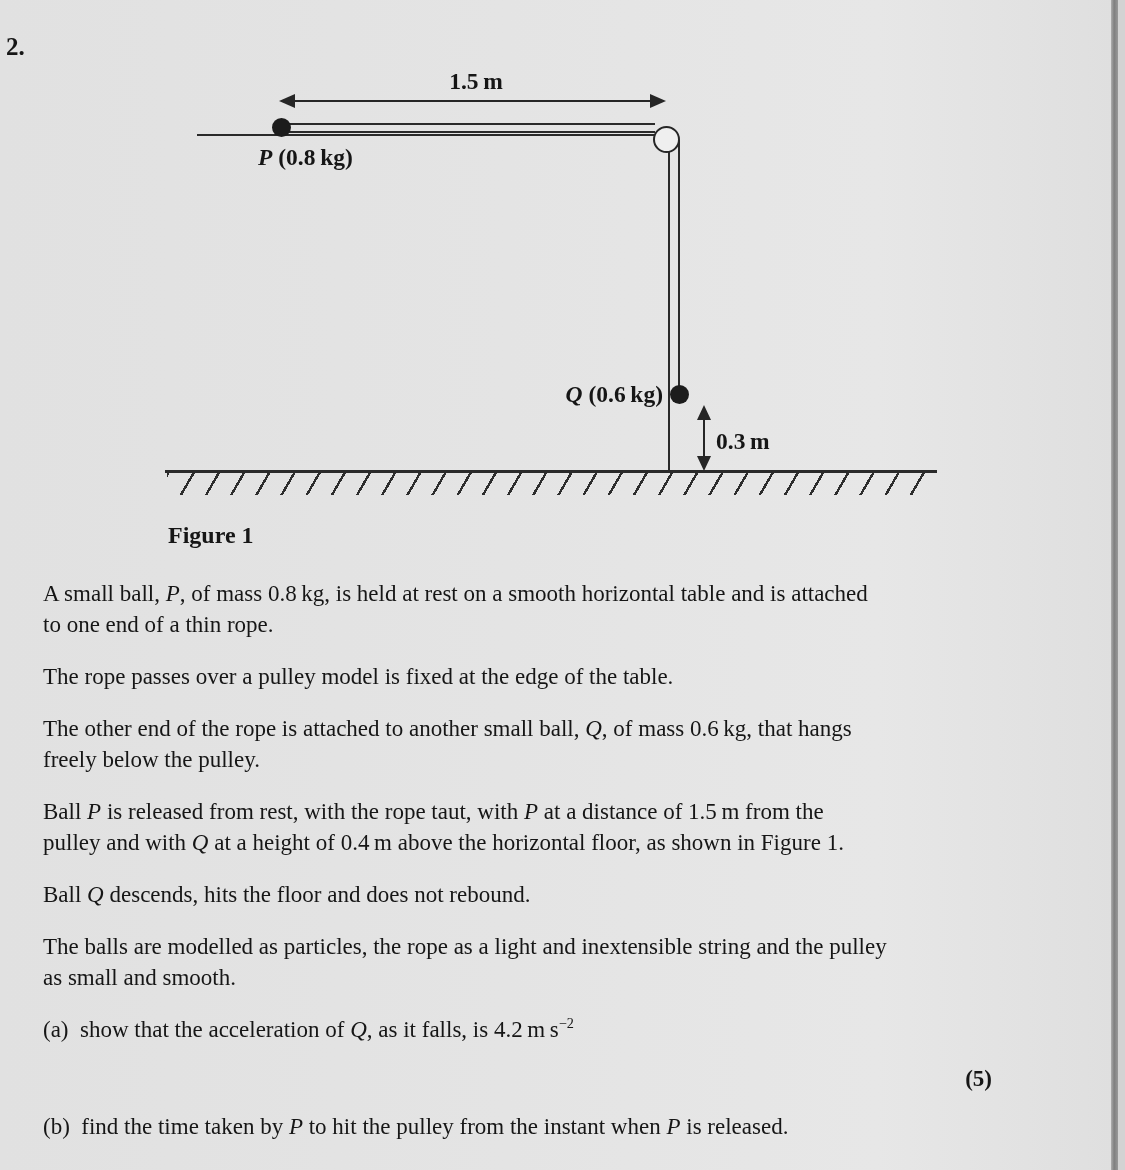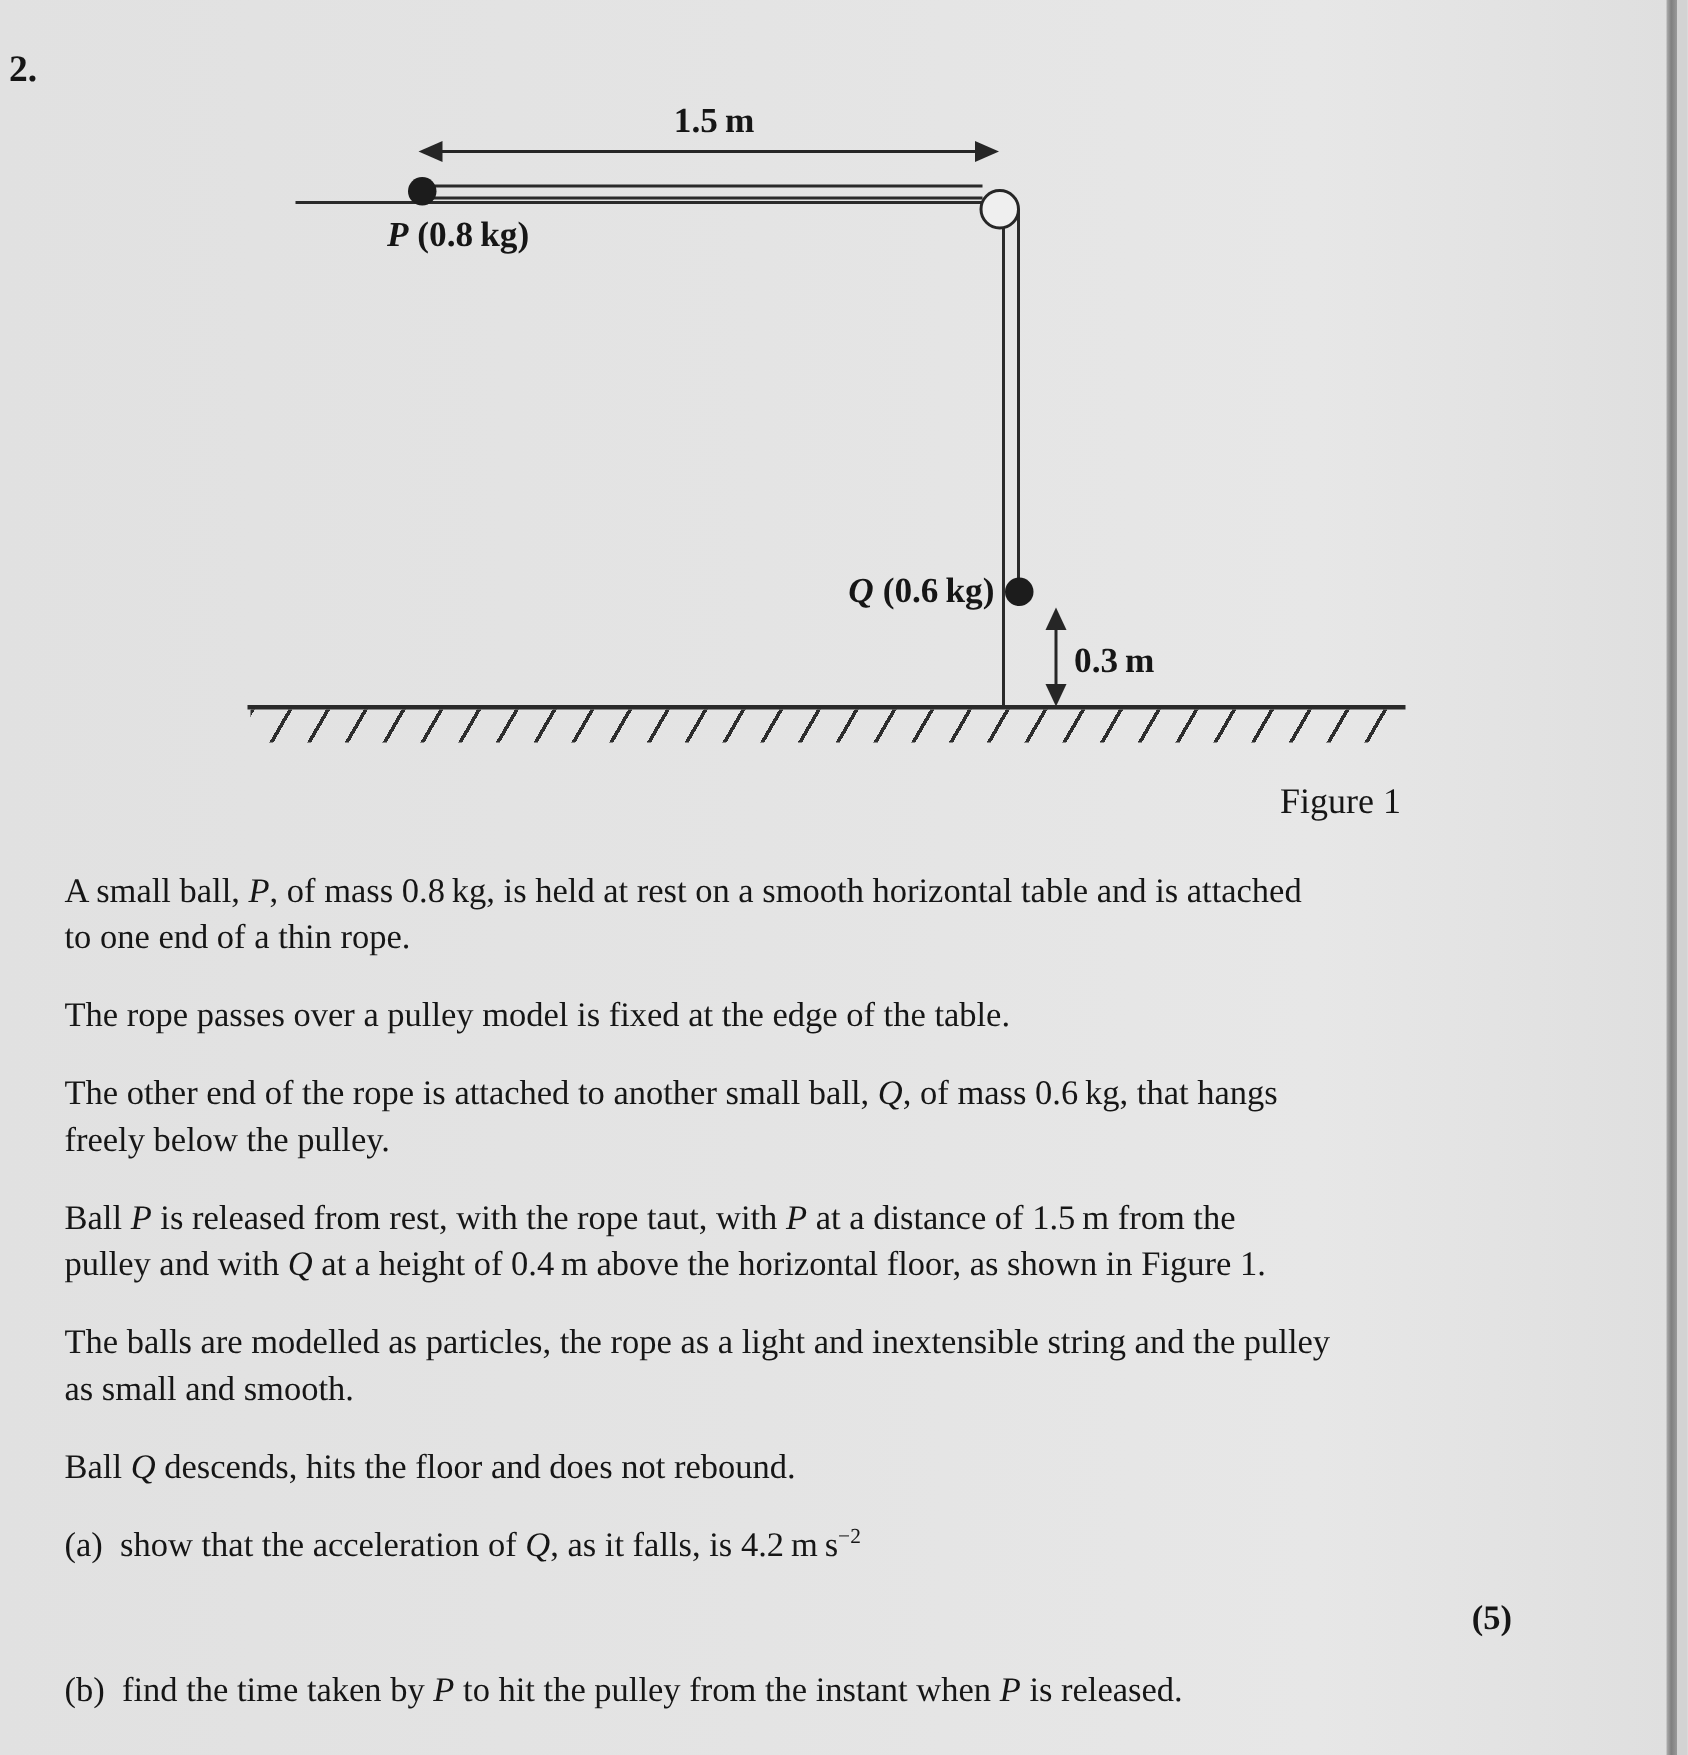--- a/index.html
+++ b/index.html
@@ -37,25 +37,25 @@
   .label-q{left:480px;top:381px;width:183px;text-align:right;}
 
   .h-arrow-line{left:703px;top:415px;width:2.2px;height:45px;background:#262626;}
   .tri-up{left:697px;top:405px;border-left:7px solid transparent;border-right:7px solid transparent;border-bottom:15px solid #262626;}
   .tri-down{left:697px;top:456px;border-left:7px solid transparent;border-right:7px solid transparent;border-top:15px solid #262626;}
   .label-h{left:716px;top:428px;}
 
   .floor-line{left:165px;top:470px;width:772px;height:2.6px;background:#2a2a2a;}
   .floor-hatch{left:167px;top:473px;width:758px;height:22px;
     background:repeating-linear-gradient(120deg,#2d2d2d 0,#2d2d2d 2.4px,transparent 2.4px,transparent 21.8px);}
-  .fig-caption{left:168px;top:522px;width:766px;text-align:right;font-weight:normal;font-size:24px;}
+  .fig-caption{left:168px;top:522px;width:766px;text-align:left;font-weight:bold;font-size:24px;}
 
   
   .text-block{left:43px;top:578px;width:965px;font-size:23px;line-height:31px;}
-  .text-block p{margin:0 0 21px 0;}
+  .text-block p{margin:0 16px 21px 0;}
   .text-block sup{font-size:0.62em;line-height:0;}
   .marks{text-align:right;font-weight:bold;margin-top:-3px !important;margin-bottom:17px !important;}
 
   
   .edge-line{left:1111px;top:0;width:7px;height:1170px;
     background:linear-gradient(to right,#aeaeae,#7f7f7f 45%,#999999);}
   .outer-strip{left:1118px;top:0;width:7px;height:1170px;background:#d3d3d3;}
 </style>
 </head>
 <body>
@@ -90,22 +90,22 @@
     <div class="abs floor-hatch"></div>
 
     <div class="abs fig-caption">Figure 1</div>
   </div>
 
   <div class="abs text-block">
     <p>A small ball, <i>P</i>, of mass 0.8 kg, is held at rest on a smooth horizontal table and is attached<br>to one end of a thin rope.</p>
     <p>The rope passes over a pulley model is fixed at the edge of the table.</p>
     <p>The other end of the rope is attached to another small ball, <i>Q</i>, of mass 0.6 kg, that hangs<br>freely below the pulley.</p>
     <p>Ball <i>P</i> is released from rest, with the rope taut, with <i>P</i> at a distance of 1.5 m from the<br>pulley and with <i>Q</i> at a height of 0.4 m above the horizontal floor, as shown in Figure 1.</p>
+    <p>Ball <i>Q</i> descends, hits the floor and does not rebound.</p>
     <p>The balls are modelled as particles, the rope as a light and inextensible string and the pulley<br>as small and smooth.</p>
-    <p>Ball <i>Q</i> descends, hits the floor and does not rebound.</p>
     <p>(a) show that the acceleration of <i>Q</i>, as it falls, is 4.2 m s<sup>−2</sup></p>
     <p class="marks">(5)</p>
     <p>(b) find the time taken by <i>P</i> to hit the pulley from the instant when <i>P</i> is released.</p>
   </div>
 
   <div class="abs edge-line"></div>
   <div class="abs outer-strip"></div>
 </div>
 
 </body></html>

